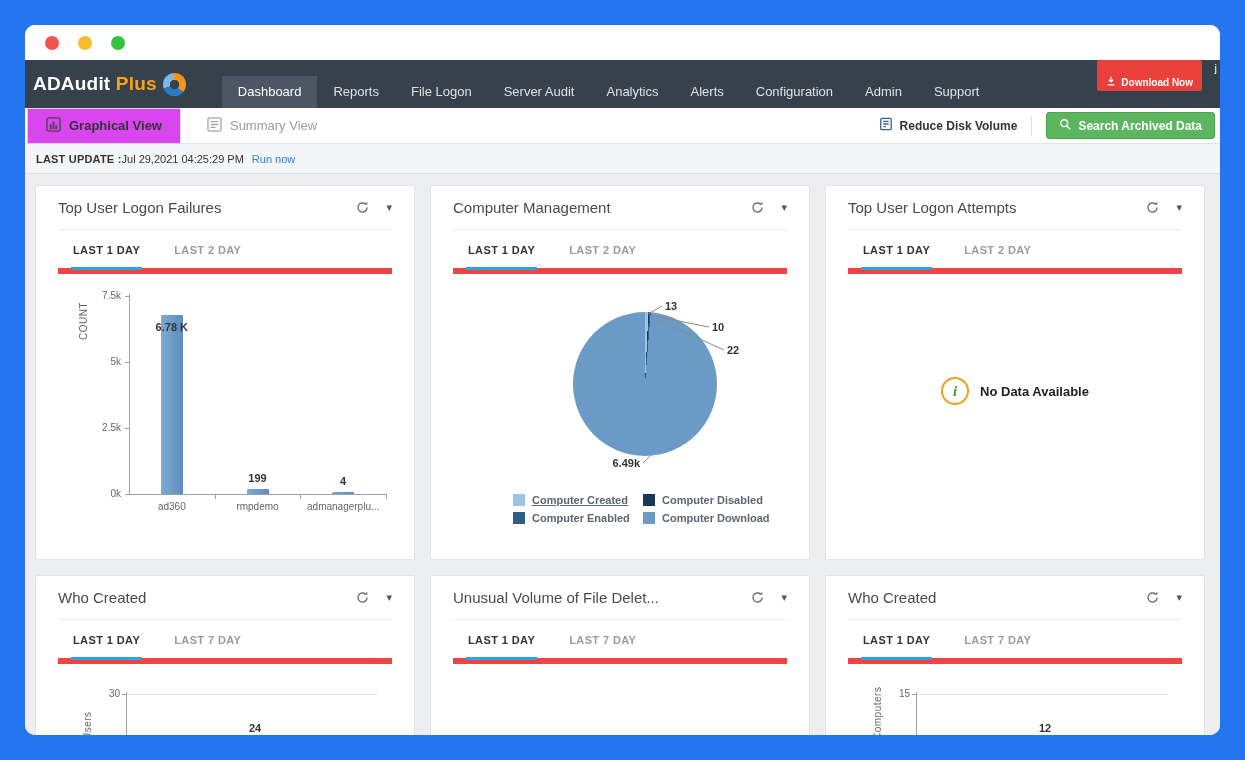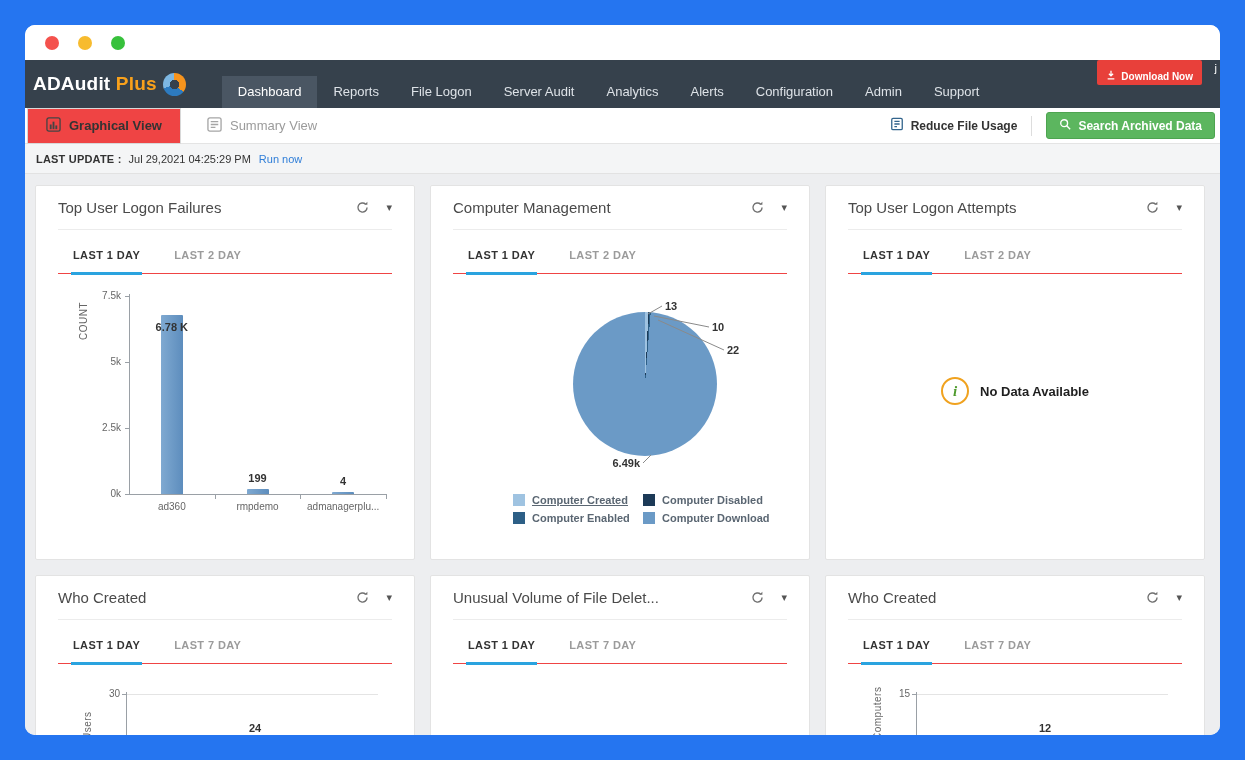--- a/index.html
+++ b/index.html
@@ -12,45 +12,45 @@
   .logo{display:flex;align-items:center;gap:6px;height:48px;margin-right:36px;cursor:pointer}
   .logo-text{font-size:19px;font-weight:700;color:#fff;letter-spacing:.2px}
   .logo-text .plus{color:#f9a11b}
   .logo-swirl{width:23px;height:23px;border-radius:50%;
     background:radial-gradient(circle at center,#36414c 0 4.5px,transparent 4.5px),
                conic-gradient(#f7941d 0 130deg,#2d7bc0 130deg 250deg,#7db7e2 250deg 360deg)}
   .nav-items{display:flex;height:32px}
   .nav-item{padding:0 16px;font-size:13px;color:#dde2e7;line-height:32px;cursor:pointer;white-space:nowrap}
   .nav-item.active{background:#4a5663;color:#fff}
   .dl-btn{position:absolute;top:0;right:18px;background:#e8403a;color:#fff;font-size:10px;font-weight:700;
-    padding:10px 9px 3px;border-radius:2px;display:flex;gap:5px;align-items:center;cursor:pointer;white-space:nowrap}
+    padding:16px 9px 3px;border-radius:2px;display:flex;gap:5px;align-items:center;cursor:pointer;white-space:nowrap}
   .nav-trunc{position:absolute;top:2px;right:3px;color:#fff;font-size:11px}
   .subnav{height:36px;background:#fff;border-bottom:1px solid #e4e4e4;display:flex;align-items:center}
   .view-tab{height:36px;display:flex;align-items:center;gap:8px;padding:0 18px;font-size:13px;cursor:pointer;white-space:nowrap}
-  .view-tab.active{border:1px solid #d8d8d8;font-weight:700;color:#333;margin-left:2px;background:#ef4444}
+  .view-tab.active{border:1px solid #d8d8d8;font-weight:700;color:#333;margin-left:2px;background:#d946ef}
   .view-tab.inactive{color:#9b9b9b;margin-left:8px}
   .subnav-right{margin-left:auto;display:flex;align-items:center;padding-right:5px}
   .rdu{display:flex;align-items:center;gap:7px;font-size:12px;color:#333;font-weight:600;cursor:pointer;white-space:nowrap}
   .vsep{width:1px;height:20px;background:#ddd;margin:0 14px}
   .green-btn{background:#5cb65f;border:1px solid #4da450;color:#fff;font-size:12px;font-weight:600;
     padding:5px 12px;border-radius:3px;display:flex;align-items:center;gap:7px;cursor:pointer;white-space:nowrap}
   .statusbar{height:30px;background:#f4f5f6;border-bottom:1px solid #e2e2e2;display:flex;align-items:center;
     padding-left:11px;font-size:11px;color:#333}
   .statusbar .lbl{font-weight:700;letter-spacing:.2px}
-  .statusbar .ts{margin-left:7px}
+  .statusbar .ts{margin-left:0}
   .statusbar .run{margin-left:8px;color:#2f7ed8;cursor:pointer}
   .content{background:#edeef0;height:561px;padding:11px 15px 0 10px}
   .grid{display:grid;grid-template-columns:repeat(3,1fr);grid-template-rows:375px 300px;gap:15px}
   .card{background:#fff;border:1px solid #e3e3e3;border-radius:2px;padding:0 22px;overflow:hidden}
   .card-head{height:44px;display:flex;align-items:center;border-bottom:1px solid #ececec}
   .card-title{font-size:15px;color:#4a4a4a;font-weight:400;flex:1;white-space:nowrap;overflow:hidden;text-overflow:ellipsis}
   .card-ico{display:flex;align-items:center;gap:17px;color:#666}
   .card-ico span{cursor:pointer;display:flex;align-items:center}
   .caret{font-size:11px;color:#555}
-  .tabs{display:flex;gap:30px;height:44px;align-items:flex-end;border-bottom:1px solid #ef4444;padding-left:13px}
+  .tabs{display:flex;gap:30px;height:44px;align-items:flex-end;border-bottom:6px solid #ef4444;padding-left:13px}
   .tab{font-size:11px;font-weight:700;letter-spacing:.4px;color:#9b9b9b;padding:0 2px 11px;
     border-bottom:3px solid transparent;margin-bottom:-2px;cursor:pointer;white-space:nowrap}
   .tab.active{color:#333;border-color:#2aa3df}
   .chart{position:relative}
   .abs{position:absolute}
   .axis{background:#9aa0a6}
   .tick-label{position:absolute;font-size:10px;color:#666;text-align:right;width:40px}
   .cat-label{position:absolute;font-size:10px;color:#666;text-align:center;white-space:nowrap;overflow:hidden;text-overflow:ellipsis}
   .bar{position:absolute;border-radius:1px 1px 0 0;cursor:pointer}
   .val-label{position:absolute;font-size:11px;font-weight:700;color:#333;text-align:center}
@@ -122,21 +122,21 @@
       <span>Summary View</span>
     </div>
     <div class="subnav-right">
       <div class="rdu">
         <span><svg width="14" height="14" viewBox="0 0 16 16">
               <rect x="2" y="1.5" width="12" height="13" rx="1.5" fill="none" stroke="#33658d" stroke-width="1.5"></rect>
               <line x1="5" y1="5" x2="11" y2="5" stroke="#33658d" stroke-width="1.5"></line>
               <line x1="5" y1="8" x2="11" y2="8" stroke="#33658d" stroke-width="1.5"></line>
               <line x1="5" y1="11" x2="8" y2="11" stroke="#33658d" stroke-width="1.5"></line>
             </svg></span>
-        <span>Reduce File Usage</span>
+        <span>Reduce Disk Volume</span>
       </div>
       <div class="vsep"></div>
       <div class="green-btn">
         <span><svg width="12" height="12" viewBox="0 0 14 14">
               <circle cx="6" cy="6" r="4" fill="none" stroke="#fff" stroke-width="1.6"></circle>
               <line x1="9" y1="9" x2="13" y2="13" stroke="#fff" stroke-width="1.6"></line>
             </svg></span>
         <span>Search Archived Data</span>
       </div>
     </div>

